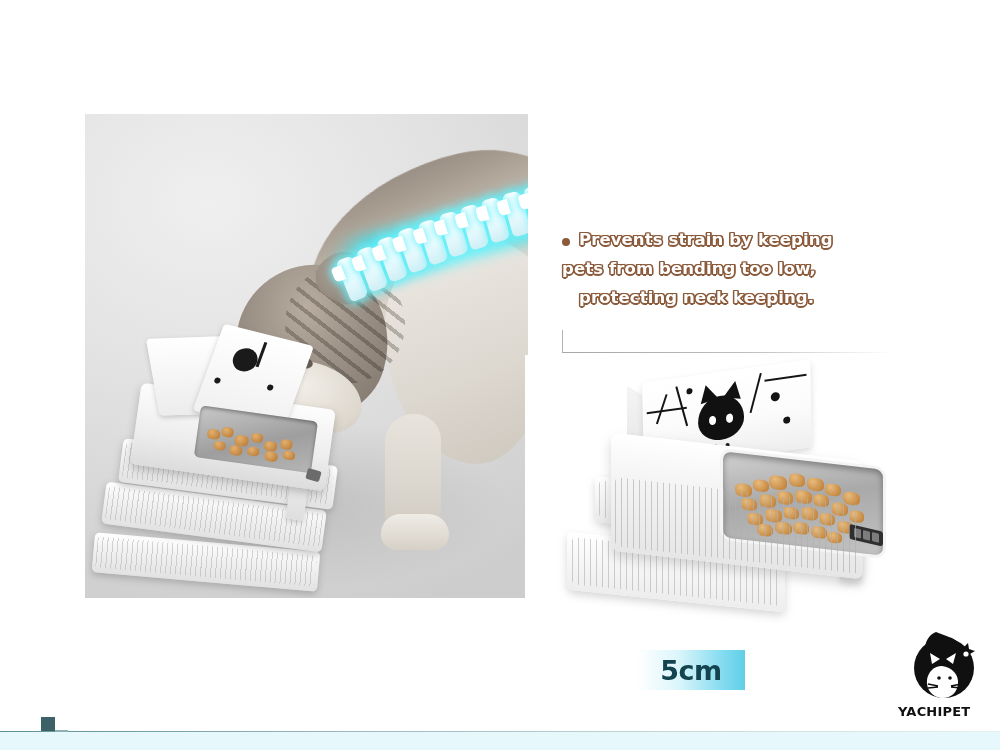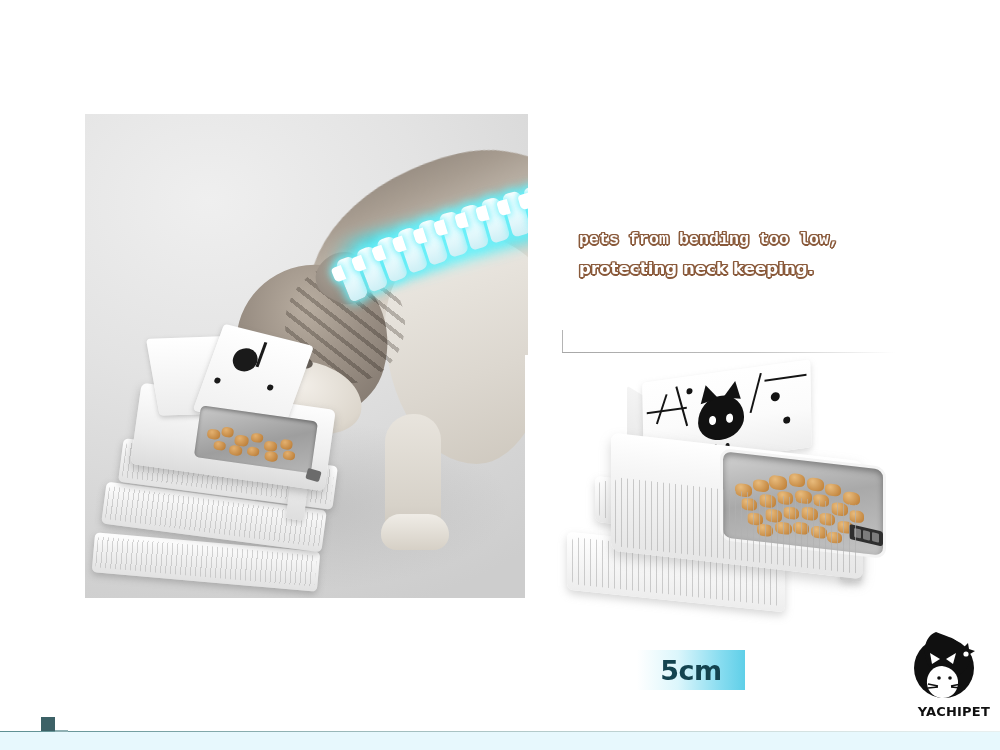--- a/index.html
+++ b/index.html
@@ -295,21 +295,21 @@
     display:flex; align-items:center; justify-content:center;
   }
   .badge span{
     font-family:"DejaVu Sans", sans-serif;
     font-size:27px; font-weight:900; color:#13434f; letter-spacing:-.5px;
   }
 
   
   .logo{ position:absolute; left:898px; top:626px; width:92px; height:104px; }
   .logo-name{
-    position:absolute; left:0; top:78px; width:92px; text-align:right;
+    position:absolute; left:0; top:78px; width:92px; text-align:left;
     font-family:"DejaVu Sans", sans-serif;
     font-size:13px; font-weight:900; color:#101010; letter-spacing:.2px;
   }
 
   
   .f-line{
     position:absolute; left:0; top:731px; width:1000px; height:1px;
     background:linear-gradient(90deg,#5d8f92 0%, #9cb9ba 35%, #cfdedd 75%, #e8efef 100%);
   }
   .f-band{
@@ -385,21 +385,25 @@
           <div class="kib" style="left:52px;top:34px;width:12px;height:9px;"></div>
           <div class="kib" style="left:70px;top:36px;width:13px;height:10px;"></div>
           <div class="kib" style="left:88px;top:33px;width:12px;height:9px;"></div>
         </div>
         <div class="btnchip"></div>
       </div>
     </div>
   </div>
 
   <div class="copy">
-    <div class="copy-text" style="margin-left:17px;font-family:Liberation Mono, monospace;">pets from bending too low,</div>
+    <div class="bullet-row">
+      <span class="dot"></span>
+      <span class="copy-text">Prevents strain by keeping</span>
+    </div>
+    <div class="copy-text" style="">pets from bending too low,</div>
     <div class="copy-text" style="margin-left:17px;">protecting neck keeping.</div>
   </div>
   <div class="copy-rule-v"></div>
   <div class="copy-rule"></div>
 
   <div class="inset">
     <div class="pfeed">
       <div class="p-lid2"></div>
       <div class="p-lid">
         <div class="catface">

